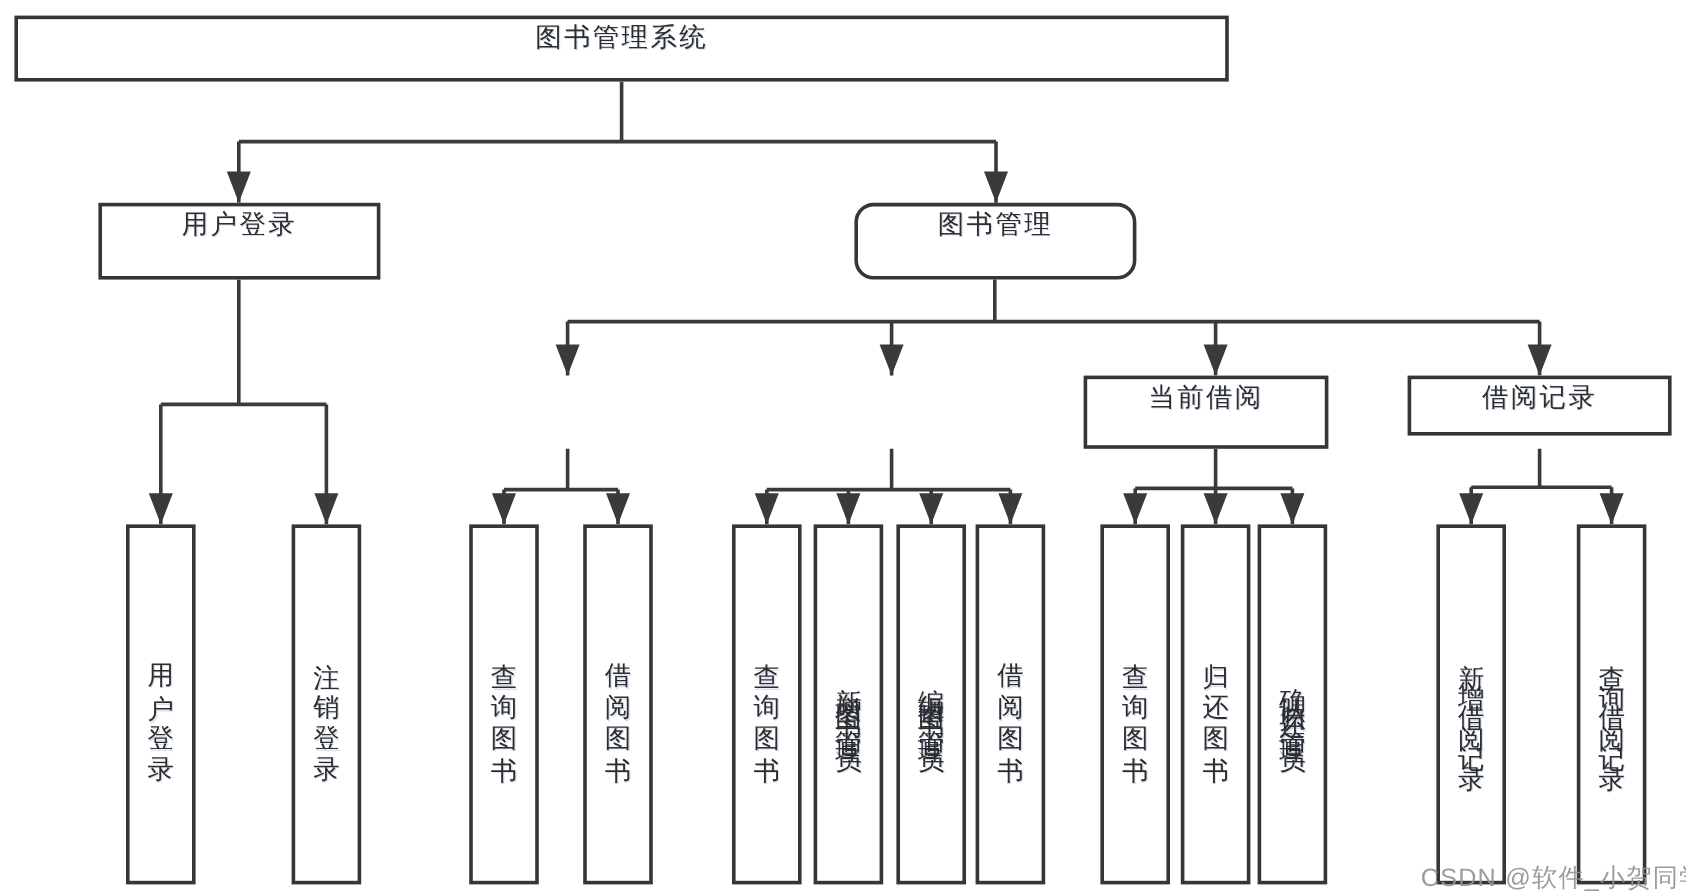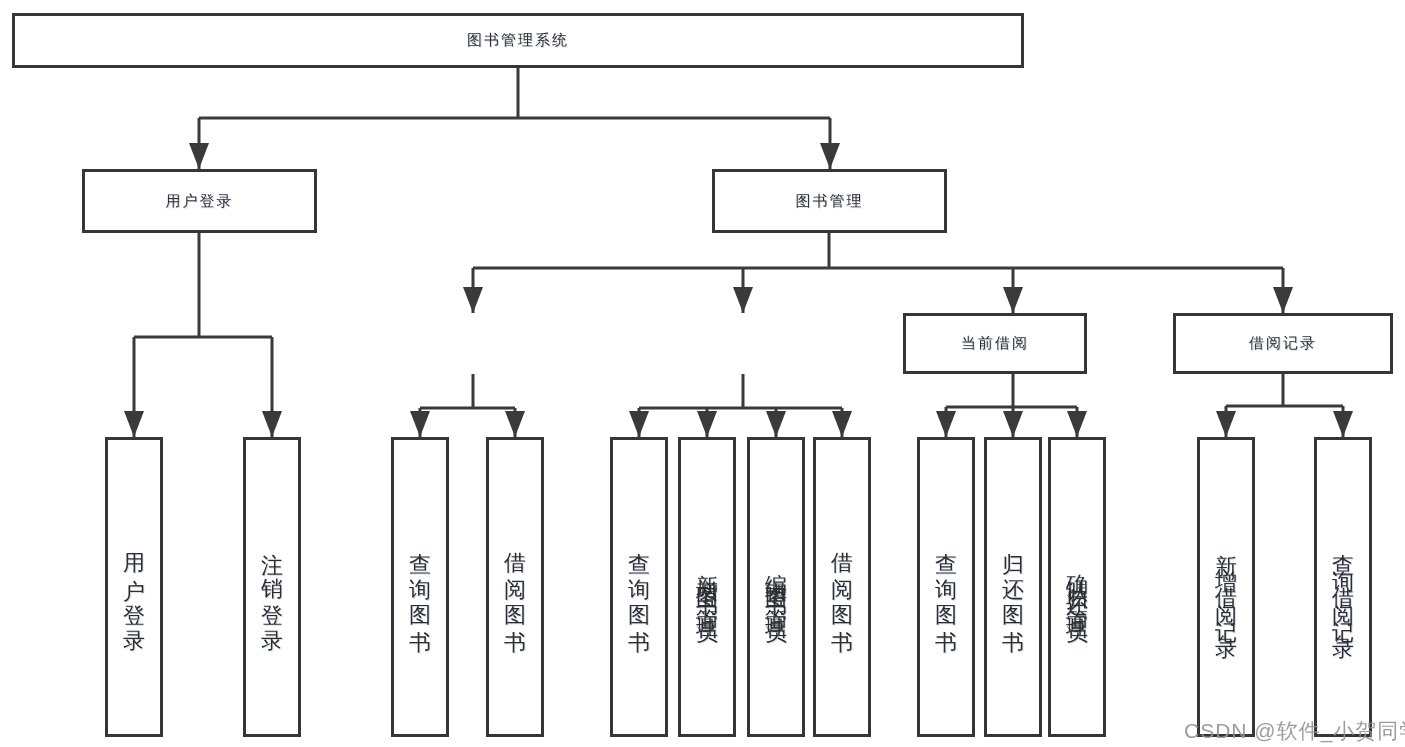--- a/index.html
+++ b/index.html
@@ -9,23 +9,23 @@
     background:#ffffff;
     font-family:"Liberation Sans","DejaVu Sans",sans-serif;
     overflow:hidden;
   }
   #connectors{position:absolute;left:0;top:0;width:1405px;height:747px;}
   .hbox{
     position:absolute;
     box-sizing:border-box;
     border:3px solid #363636;
     background:#ffffff;
-    display:flex;align-items:center;justify-content:center;
+    display:flex;align-items:flex-start;justify-content:center;
     color:#2d2d2d;
-    font-size:15px;
+    font-size:22px;
     letter-spacing:2px;
     text-shadow:1px 1px 0 rgba(90,130,200,0.25);
     z-index:2;
   }
   .vbox{
     position:absolute;
     box-sizing:border-box;
     width:58px;height:300px;top:437px;
     border:3px solid #363636;
     background:#ffffff;
@@ -38,25 +38,25 @@
     writing-mode:vertical-rl;
     text-orientation:mixed;
     text-shadow:1px 1px 0 rgba(90,130,200,0.25);
     line-height:1;
   }
   .ls4 span{letter-spacing:26px;}
   .ls6 span{letter-spacing:17px;}
   .ls9 span{letter-spacing:7px;}
   .root{left:12px;top:13px;width:1012px;height:55px;}
   .n-user-login{left:82px;top:169px;width:235px;height:64px;}
-  .n-book-mgmt{left:712px;top:169px;width:235px;height:64px;}
+  .n-book-mgmt{left:712px;top:169px;width:235px;height:64px;border-radius:16px;}
   .n-new-books{left:363px;top:313px;width:220px;height:61px;}
   .n-book-borrow{left:633px;top:313px;width:220px;height:61px;}
-  .n-current-borrow{left:903px;top:313px;width:184px;height:61px;}
-  .n-borrow-records{left:1173px;top:313px;width:220px;height:61px;}
+  .n-current-borrow{left:903px;top:313px;width:204px;height:61px;}
+  .n-borrow-records{left:1173px;top:313px;width:220px;height:50px;}
   .leaf-login{left:105px;}
   .leaf-logout{left:243px;}
   .leaf-rec-query{left:391px;}
   .leaf-rec-borrow{left:486px;}
   .leaf-bb-query{left:610px;}
   .leaf-bb-add{left:678px;}
   .leaf-bb-edit{left:747px;}
   .leaf-bb-borrow{left:813px;}
   .leaf-cb-query{left:917px;}
   .leaf-cb-return{left:984px;}

